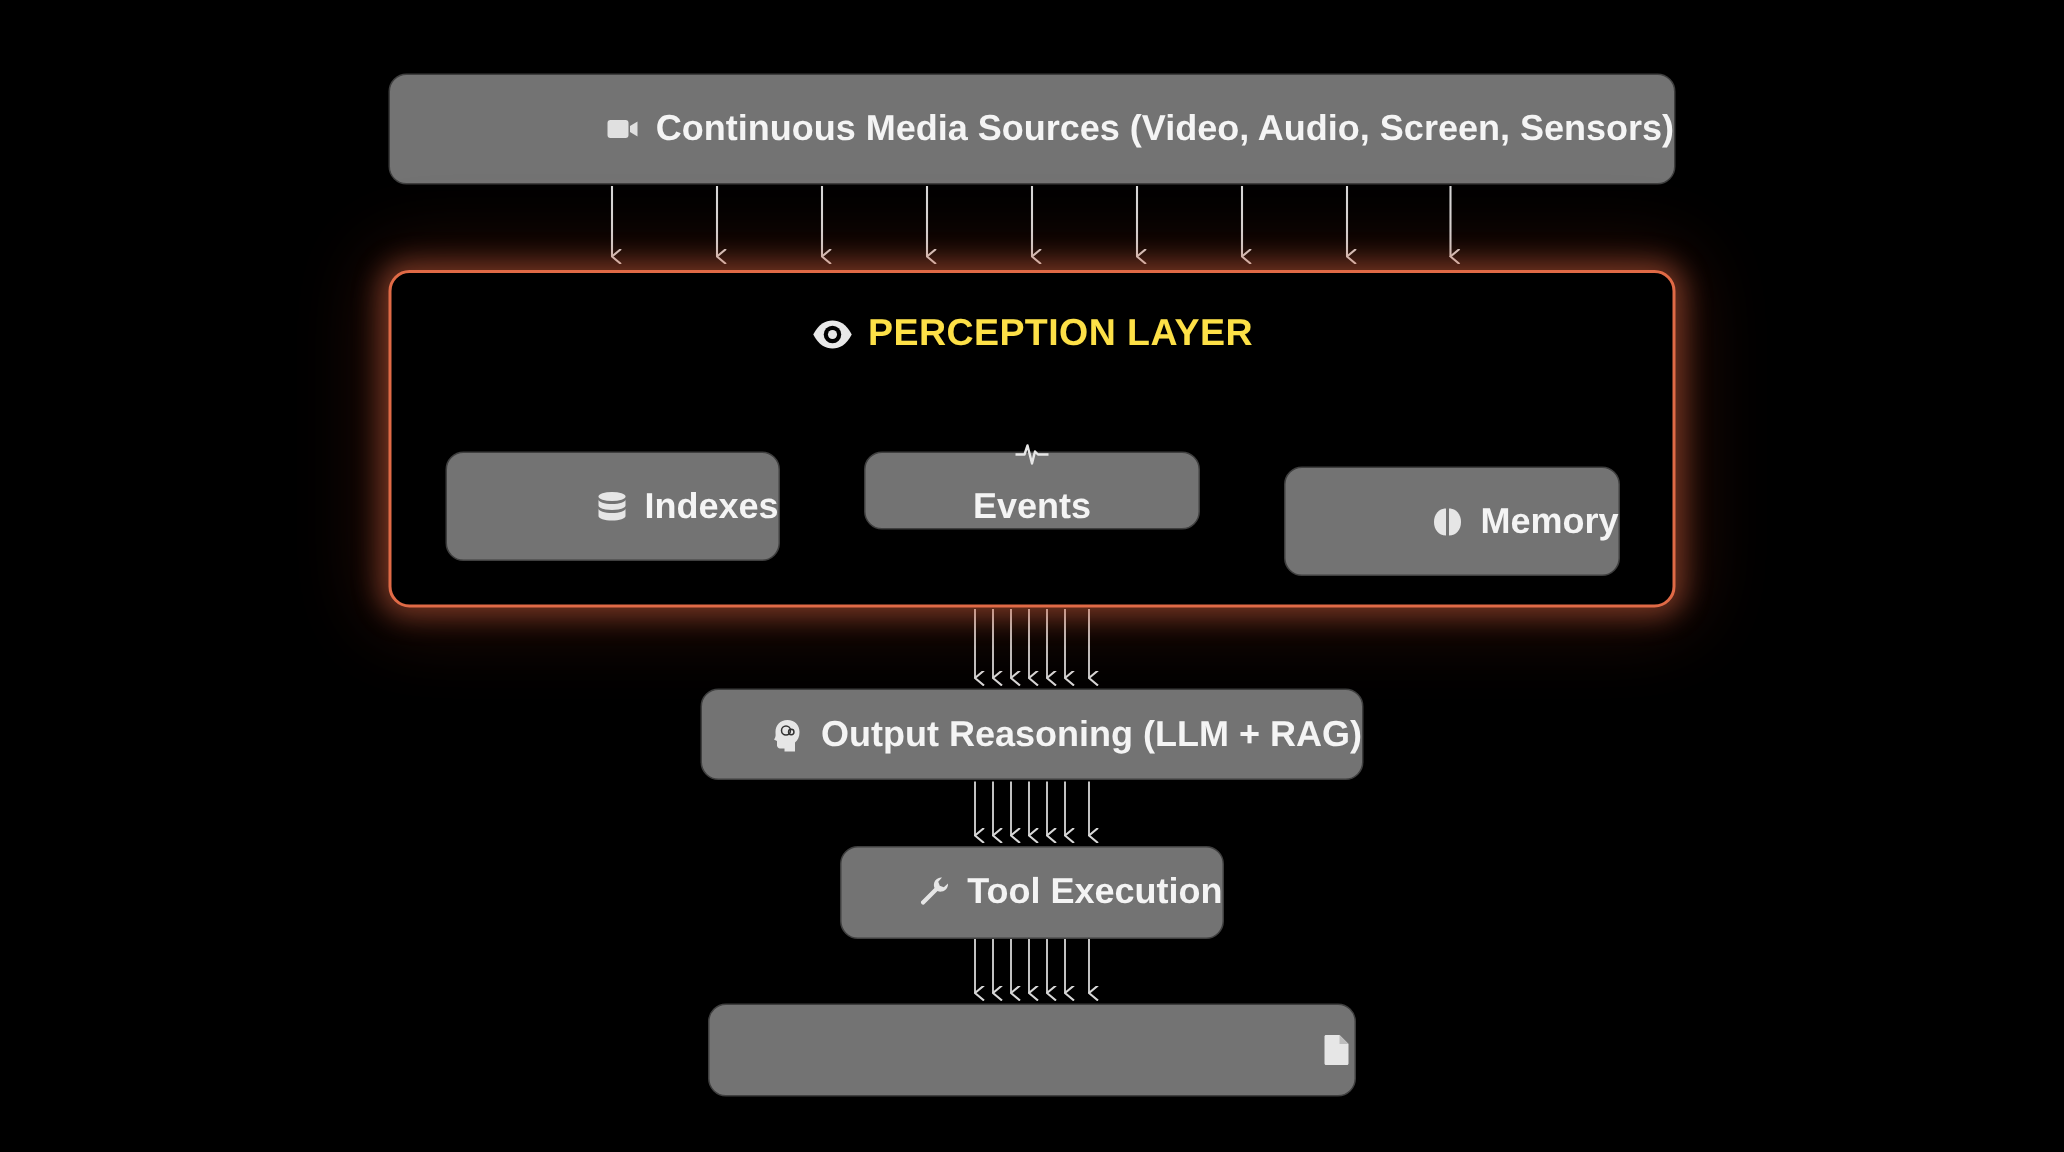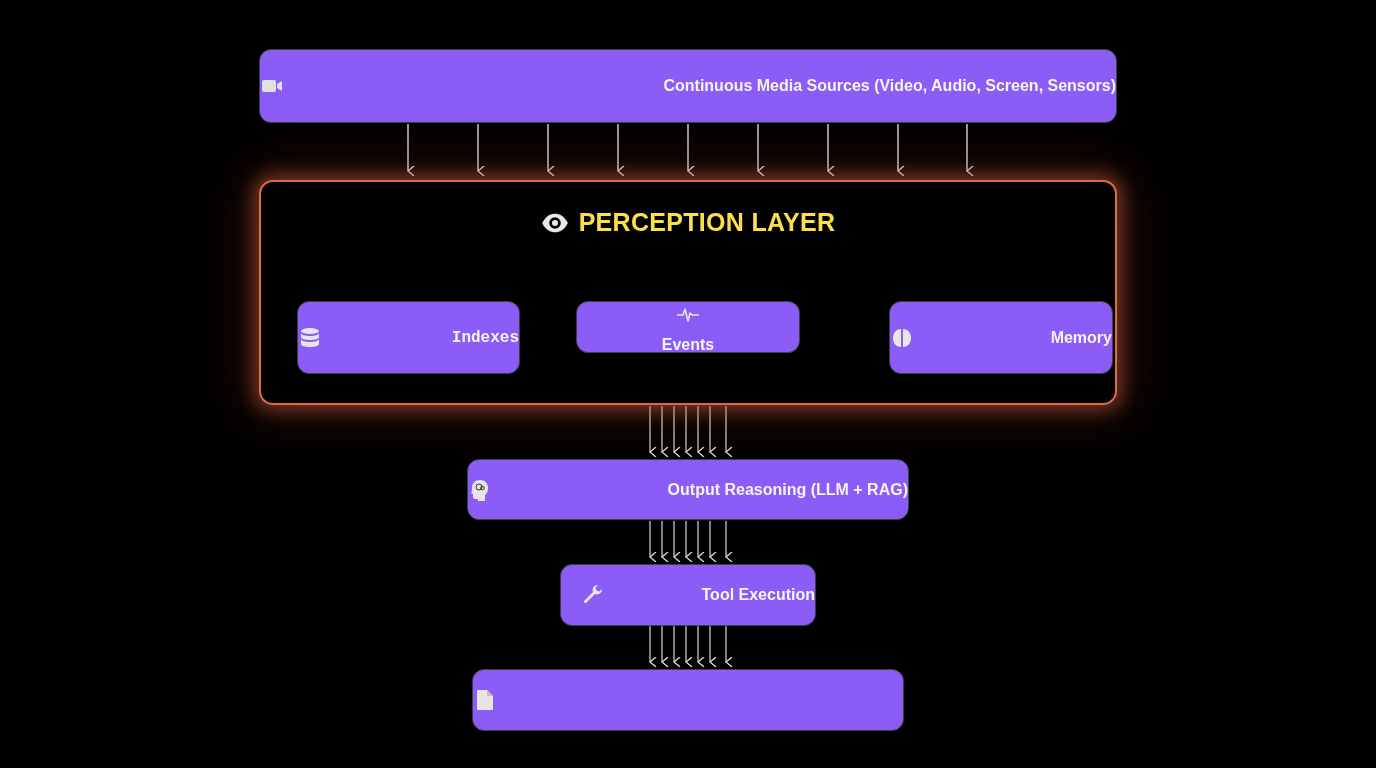--- a/index.html
+++ b/index.html
@@ -1,21 +1,21 @@
 <!DOCTYPE html>
 <html><head>
 <meta charset="utf-8">
 <style>
   html, body { margin:0; padding:0; background:#000; }
   body { width:1376px; height:768px; position:relative; overflow:hidden;
          font-family:"Liberation Sans", "DejaVu Sans", sans-serif; color:#f2f2f2; }
-  .box { position:absolute; box-sizing:border-box; background:#8b5cf6;
+  .box { position:absolute; box-sizing:border-box; background:#737373;
          border:1.5px solid #3f3f3f; border-radius:12px;
-         display:flex; align-items:center; justify-content:space-between; gap:10px;
-         font-size:16px; font-weight:600; color:#f4f4f4; white-space:nowrap; }
+         display:flex; align-items:center; justify-content:flex-end; gap:10px;
+         font-size:24px; font-weight:600; color:#f4f4f4; white-space:nowrap; }
   .box .ico { display:inline-flex; width:24px; height:24px; align-items:center; justify-content:center; }
   .box .ico svg { width:24px; height:24px; }
   .perception { position:absolute; left:259px; top:180px; width:858px; height:225px; box-sizing:border-box;
          border:2.5px solid #e06a46; border-radius:14px; background:#000;
          box-shadow:0 0 18px 6px rgba(224,106,70,0.45), 0 0 50px 14px rgba(170,60,30,0.22); }
   .ptitle { position:absolute; left:0; right:0; top:26px; display:flex; justify-content:center; align-items:center; gap:10px;
          font-size:25px; font-weight:700; letter-spacing:0.3px; color:#fde047; }
   .ptitle svg { width:28px; height:28px; }
   svg.lines { position:absolute; left:0; top:0; pointer-events:none; }
   .bold { font-weight:700; }
@@ -98,41 +98,41 @@
   <div class="ptitle">
     <svg viewBox="0 0 24 24">
       <path d="M1 12 C4 6 8 4 12 4 C16 4 20 6 23 12 C20 18 16 20 12 20 C8 20 4 18 1 12 Z" fill="#e8e8e8"></path>
       <circle cx="12" cy="12" r="5" fill="#000"></circle>
         <circle cx="12" cy="12" r="2.6" fill="#e8e8e8"></circle>
     </svg>
     <span>PERCEPTION LAYER</span>
   </div>
 </div>
 
-<div class="box" style="left:297px; top:301px; width:223px; height:73px;font-family:Liberation Mono, monospace;">
+<div class="box" style="left:297px; top:301px; width:223px; height:73px;">
   <span class="ico">
     <svg viewBox="0 0 24 24">
         <ellipse cx="12" cy="5" rx="9" ry="3" fill="#e6e6e6"></ellipse>
         <path d="M3 7 v4 c0 1.7 4 3 9 3 s9-1.3 9-3 V7 c0 1.7-4 3-9 3 S3 8.7 3 7z" fill="#e6e6e6"></path>
         <path d="M3 13 v5 c0 1.7 4 3 9 3 s9-1.3 9-3 v-5 c0 1.7-4 3-9 3 S3 14.7 3 13z" fill="#e6e6e6"></path>
       </svg>
   </span>
   <span>Indexes</span>
 </div>
 
 <div class="box" style="left:576px; top:301px; width:224px; height:52px;flex-direction:column;">
   <span class="ico">
     <svg viewBox="0 0 24 24">
         <path d="M1 13 H7 L9 7 L12 19 L14 11 L16 13 H23" fill="none" stroke="#e6e6e6" stroke-width="1.6" stroke-linejoin="round"></path>
       </svg>
   </span>
   <span>Events</span>
 </div>
 
-<div class="box" style="left:856px; top:301px; width:224px; height:73px;margin-left:33px;">
+<div class="box" style="left:856px; top:311px; width:224px; height:73px;">
   <span class="ico">
     <svg viewBox="0 0 24 24">
         <path d="M11 3 C6 3 3 7 3 12 C3 17 6 21 11 21 Z" fill="#e6e6e6"></path>
         <path d="M13 3 C18 3 21 7 21 12 C21 17 18 21 13 21 Z" fill="#e6e6e6"></path>
       </svg>
   </span>
   <span>Memory</span>
 </div>
 
 <div class="box" style="left:467px; top:459px; width:442px; height:61px;">

